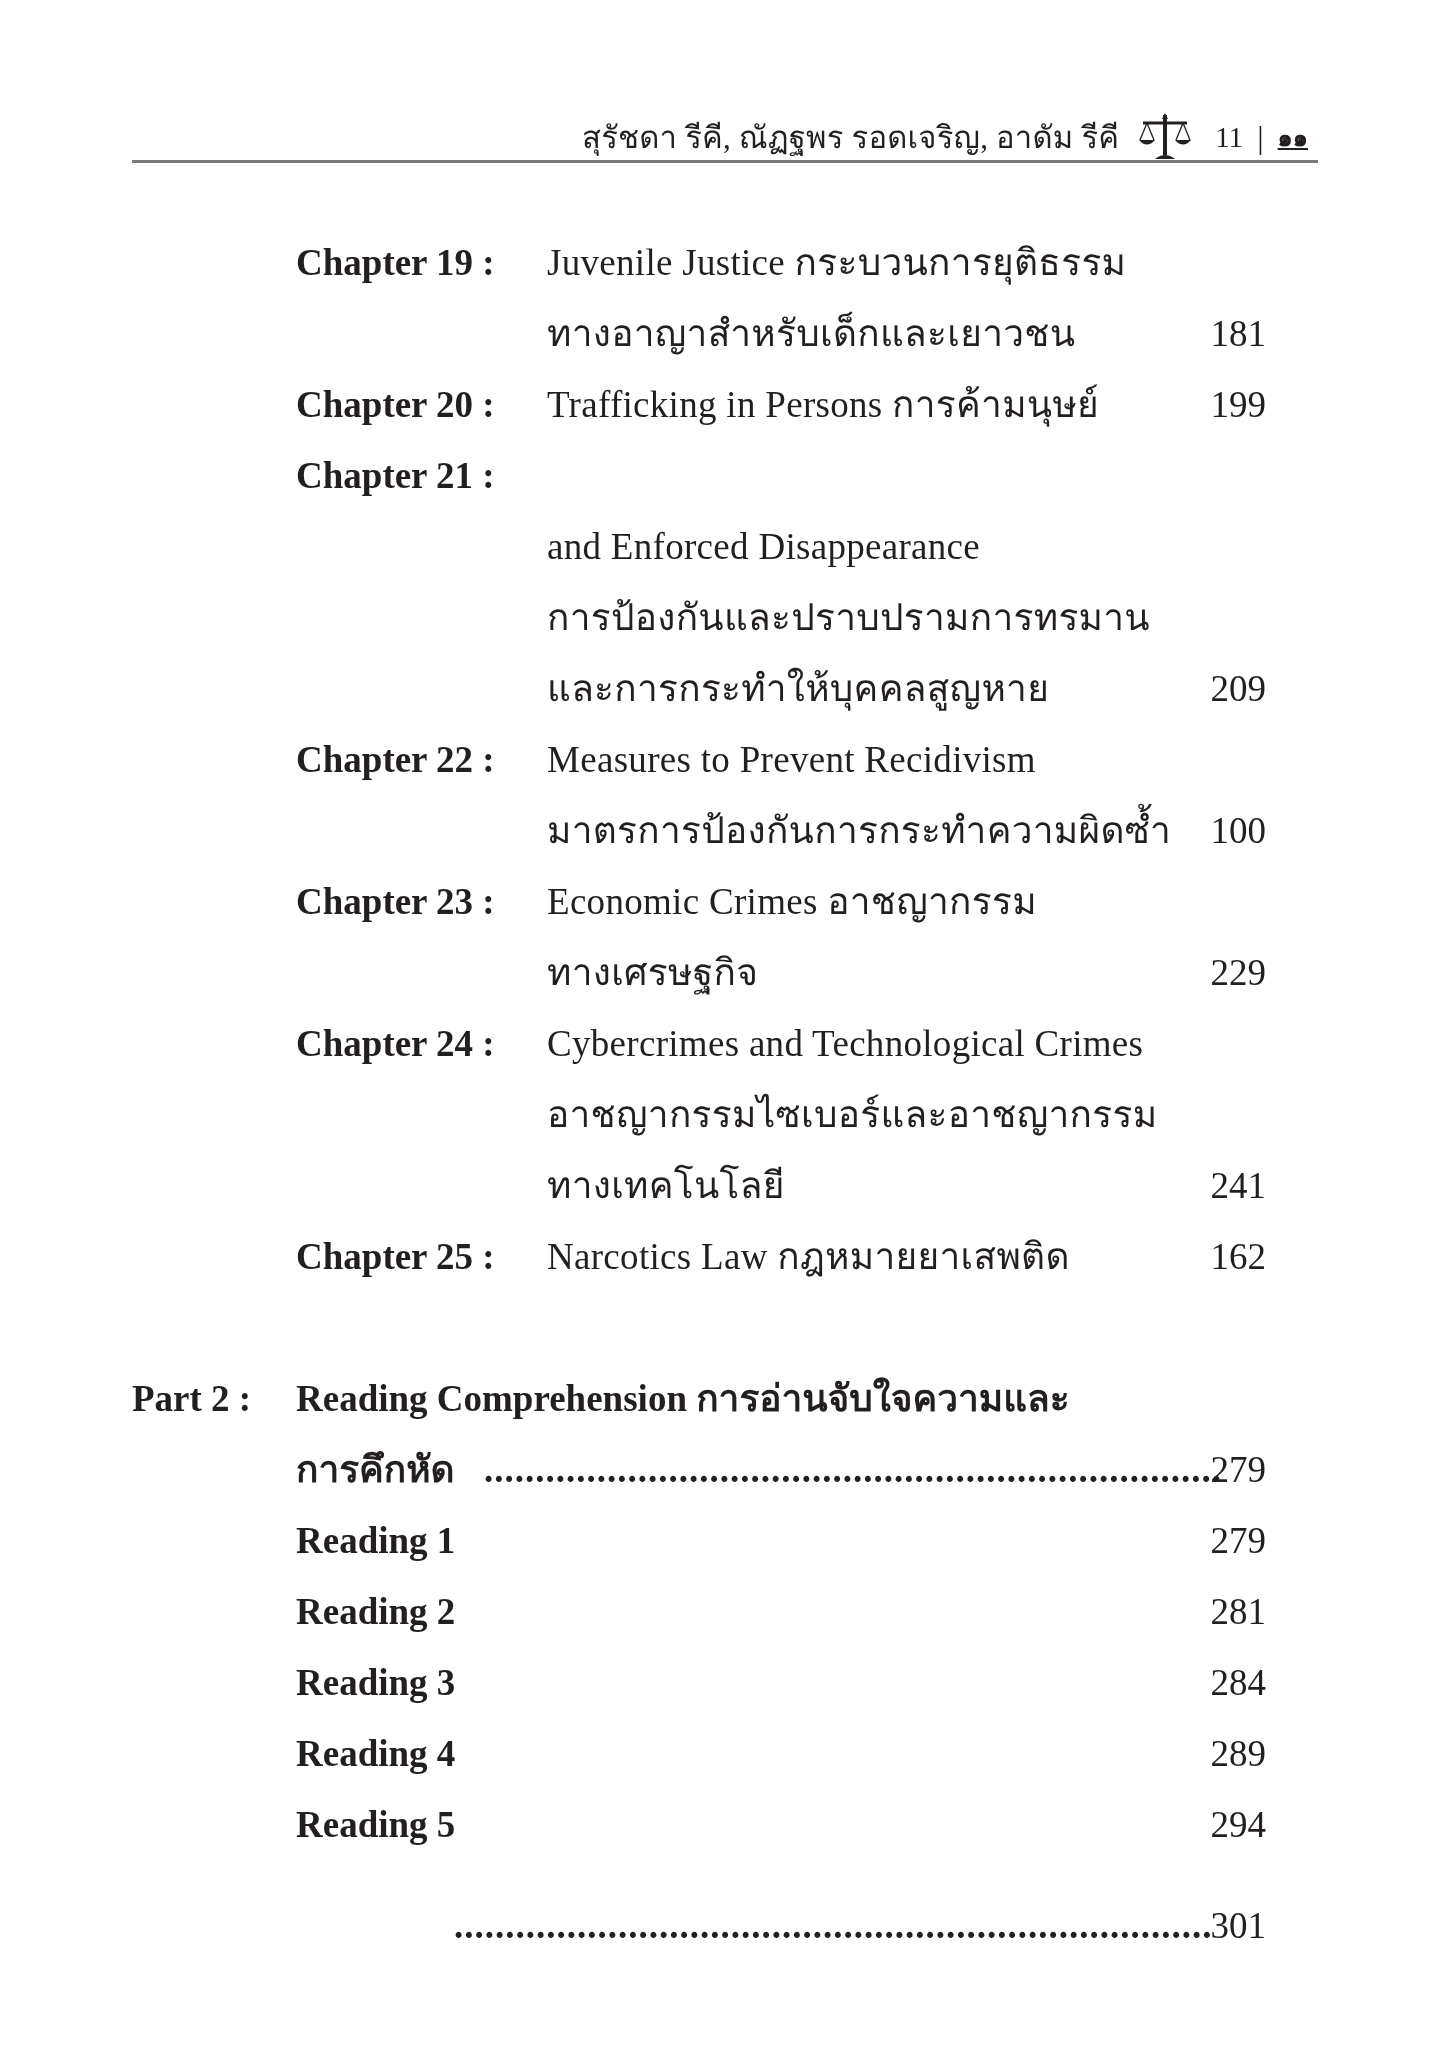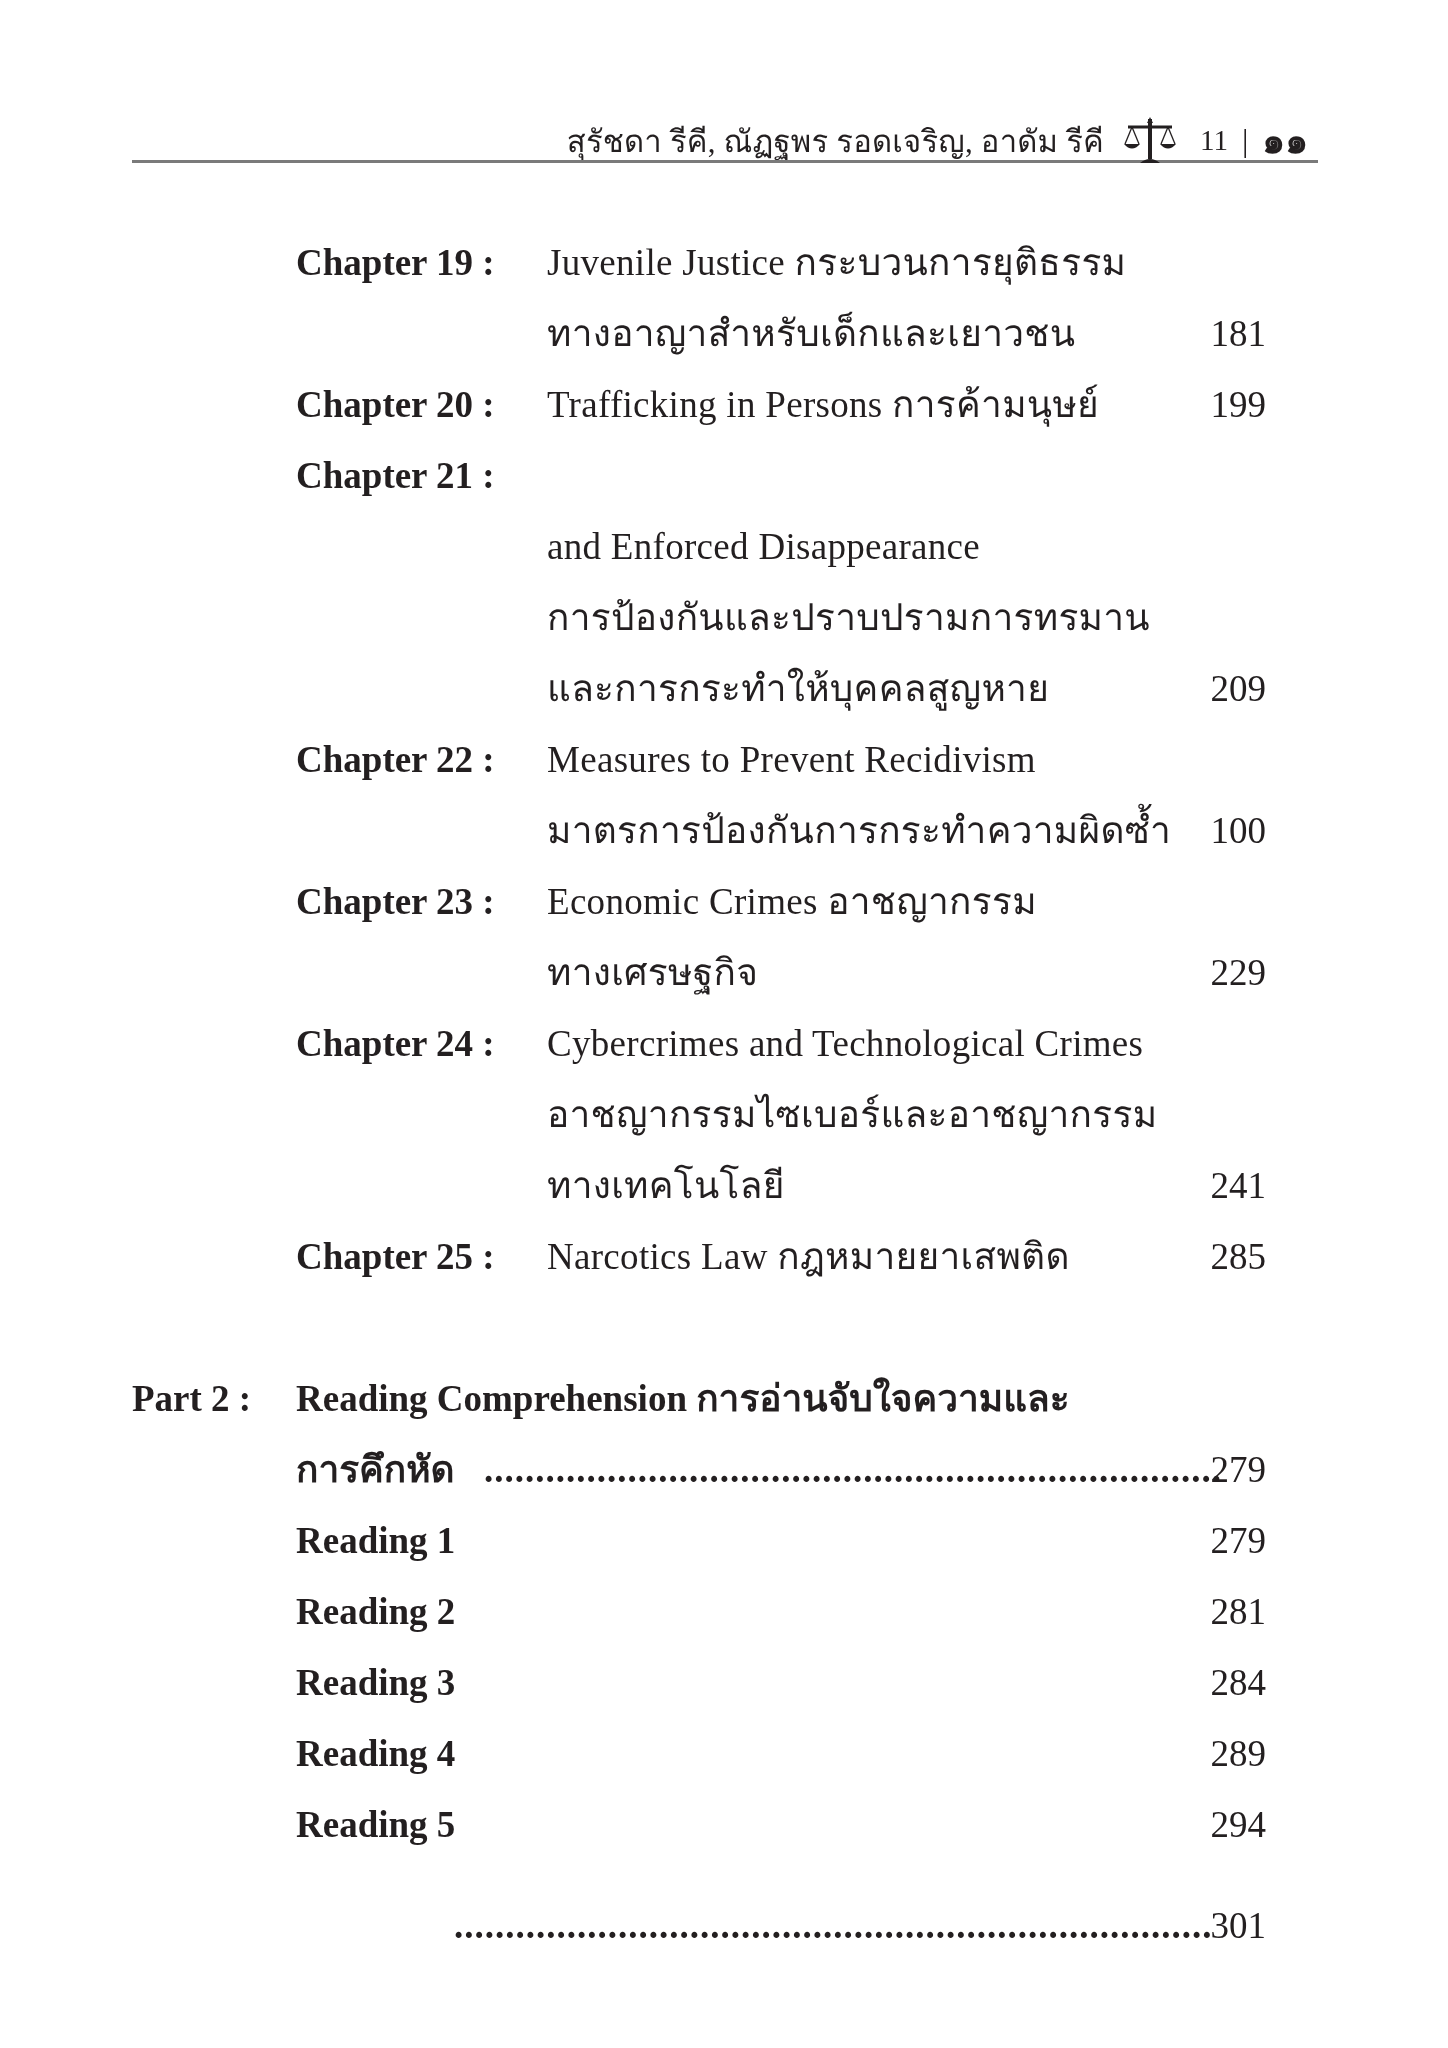--- a/index.html
+++ b/index.html
@@ -6,21 +6,21 @@
   body { width: 1448px; height: 2048px; position: relative; overflow: hidden;
          font-family: "Liberation Serif", "DejaVu Serif", serif; color: #231f20; }
   .header { position: absolute; left: 132px; top: 104px; width: 1186px; height: 56px;
             border-bottom: 3px solid #7a7a7a; }
   .header-inner { position: absolute; right: 10px; top: 8px; display: flex; align-items: center;
                   font-size: 31px; }
   .header-authors { margin-right: 18px; letter-spacing: 0.2px; }
   .scale-icon { width: 56px; height: 48px; margin-right: 22px; }
   .page-num { font-size: 29px; }
   .sep { margin: 0 14px; font-size: 32px; }
-  .thai-num { font-size: 36px; font-weight: bold; }
+  .thai-num { font-size: 24px; font-weight: bold; text-decoration: underline; }
 
   .toc { position: absolute; left: 0; top: 0; width: 1448px; }
   .row { position: absolute; left: 0; width: 1396px; height: 60px; font-size: 37px; line-height: 60px; }
   .lbl { position: absolute; left: 296px; font-weight: bold; white-space: nowrap; }
   .part-lbl { position: absolute; left: 132px; font-weight: bold; white-space: nowrap; }
   .ttl { position: absolute; left: 547px; white-space: nowrap; letter-spacing: 0.3px; }
   .ttl-bold { position: absolute; left: 296px; font-weight: bold; white-space: nowrap; }
   .pg { position: absolute; right: 130px; text-align: center; white-space: nowrap; }
   .dots { position: absolute; white-space: nowrap; overflow: hidden; letter-spacing: 1px; font-weight: bold; }
 </style>
@@ -105,21 +105,21 @@
     <span class="ttl">อาชญากรรมไซเบอร์และอาชญากรรม</span>
   </div>
   <div class="row" style="top:1156px">
     <span class="ttl">ทางเทคโนโลยี</span>
     <span class="pg">241</span>
   </div>
 
   <div class="row" style="top:1227px">
     <span class="lbl">Chapter 25 :</span>
     <span class="ttl">Narcotics Law กฎหมายยาเสพติด</span>
-    <span class="pg">285</span>
+    <span class="pg">162</span>
   </div>
 
   <div class="row" style="top:1369px">
     <span class="part-lbl">Part 2 :</span>
     <span class="ttl-bold">Reading Comprehension การอ่านจับใจความและ</span>
   </div>
   <div class="row" style="top:1440px">
     <span class="ttl-bold">การคึกหัด</span>
     <span class="dots" style="left:484px; width:736px;">..........................................................................</span>
     <span class="pg">279</span>

